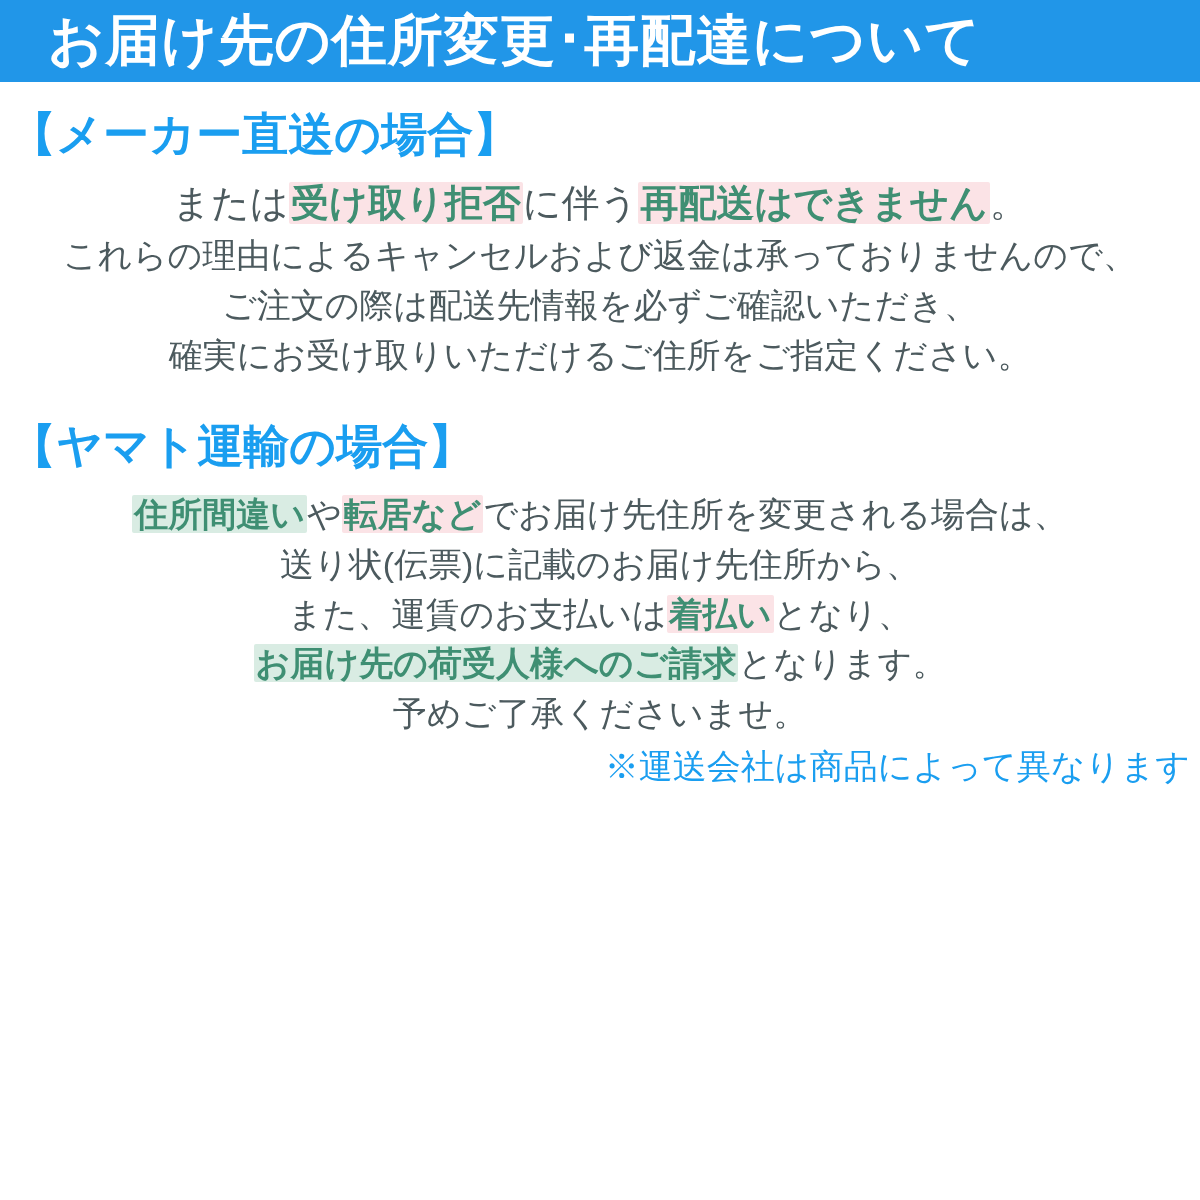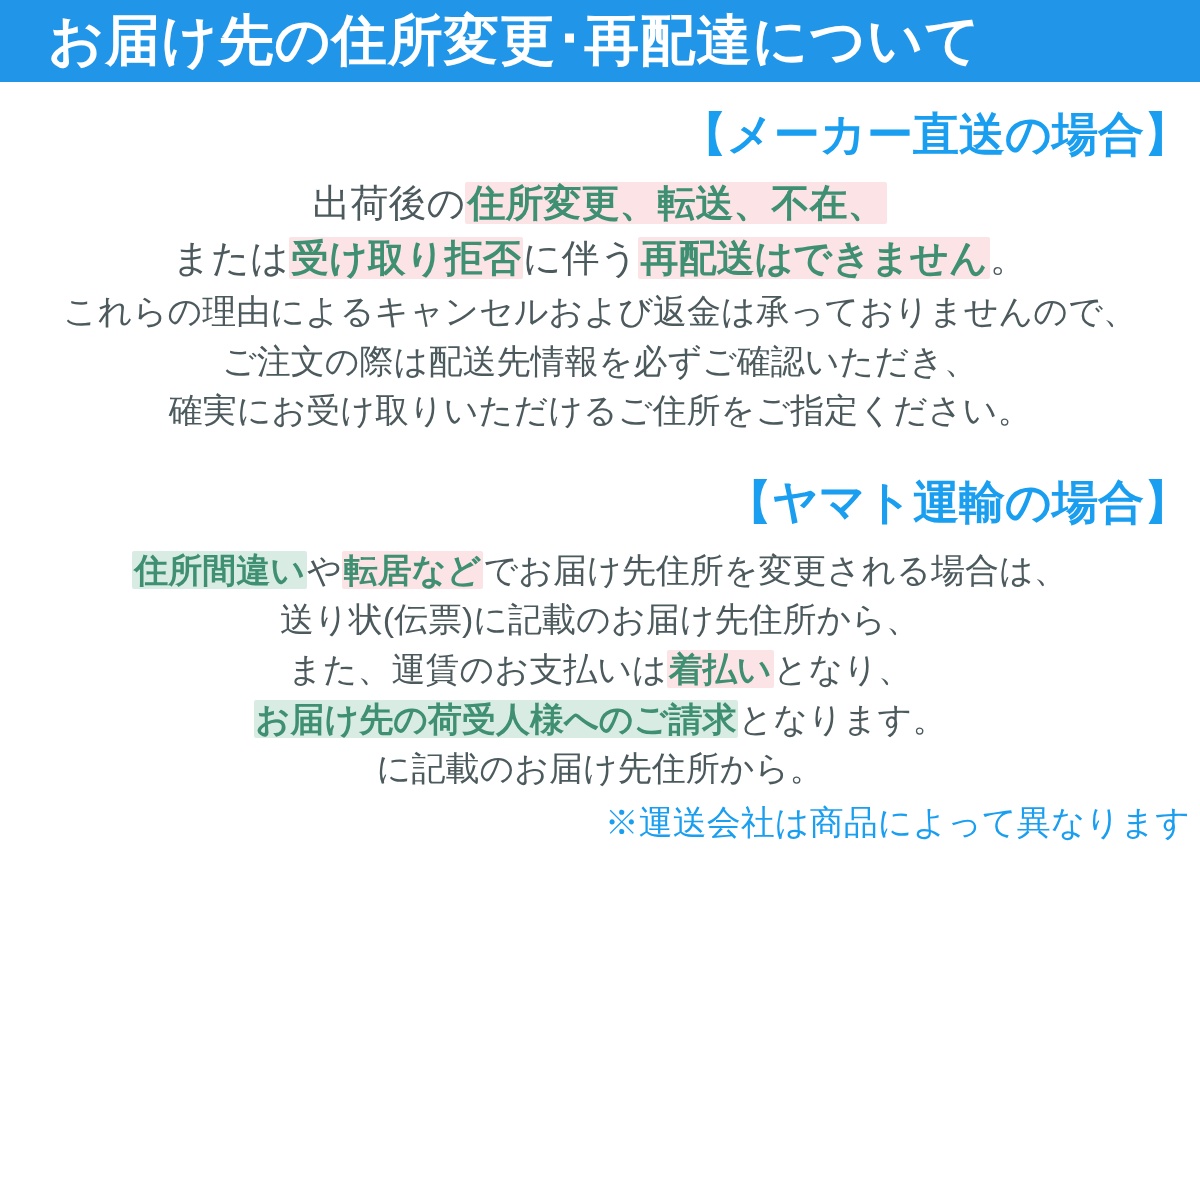--- a/index.html
+++ b/index.html
@@ -37,21 +37,21 @@
   }
   .content {
     padding: 0 10px;
     box-sizing: border-box;
     text-align: center;
   }
   .section-title {
     color: #1a9ef0;
     font-size: 46px;
     font-weight: bold;
-    text-align: right;
+    text-align: left;
     margin-top: 22px;
     margin-bottom: 10px;
     letter-spacing: 0px;
   }
   .section-title.second {
     margin-top: 36px;
     margin-bottom: 12px;
   }
   .line {
     color: #4c5a5e;
@@ -98,23 +98,20 @@
   <div class="header-bar">
     <div class="header-title">お届け先の住所変更･再配達について</div>
   </div>
 
   <div class="content">
 
     <div class="section-title">【メーカー直送の場合】</div>
 
     <div class="block">
       <div class="line">
-        <span>出荷後の</span><span class="hl-pink-strong">住所変更、転送、不在、</span>
-      </div>
-      <div class="line">
         <span>または</span><span class="hl-pink-strong">受け取り拒否</span><span>に伴う</span><span class="hl-pink-strong">再配送はできません</span><span>。</span>
       </div>
       <div class="line small">
         <span>これらの理由によるキャンセルおよび返金は承っておりませんので、</span>
       </div>
       <div class="line small">
         <span>ご注文の際は配送先情報を必ずご確認いただき、</span>
       </div>
       <div class="line small">
         <span>確実にお受け取りいただけるご住所をご指定ください。</span>
@@ -130,20 +127,20 @@
       <div class="line small">
         <span>送り状(伝票)に記載のお届け先住所から、</span>
       </div>
       <div class="line small">
         <span>また、運賃のお支払いは</span><span class="hl-pink-strong">着払い</span><span>となり、</span>
       </div>
       <div class="line small">
         <span class="hl-green">お届け先の荷受人様へのご請求</span><span>となります。</span>
       </div>
       <div class="line small">
-        <span>に記載のお届け先住所から。</span>
+        <span>予めご了承くださいませ。</span>
       </div>
     </div>
 
     <div class="note">※運送会社は商品によって異なります</div>
 
   </div>
 </div>
 
 </body></html>

